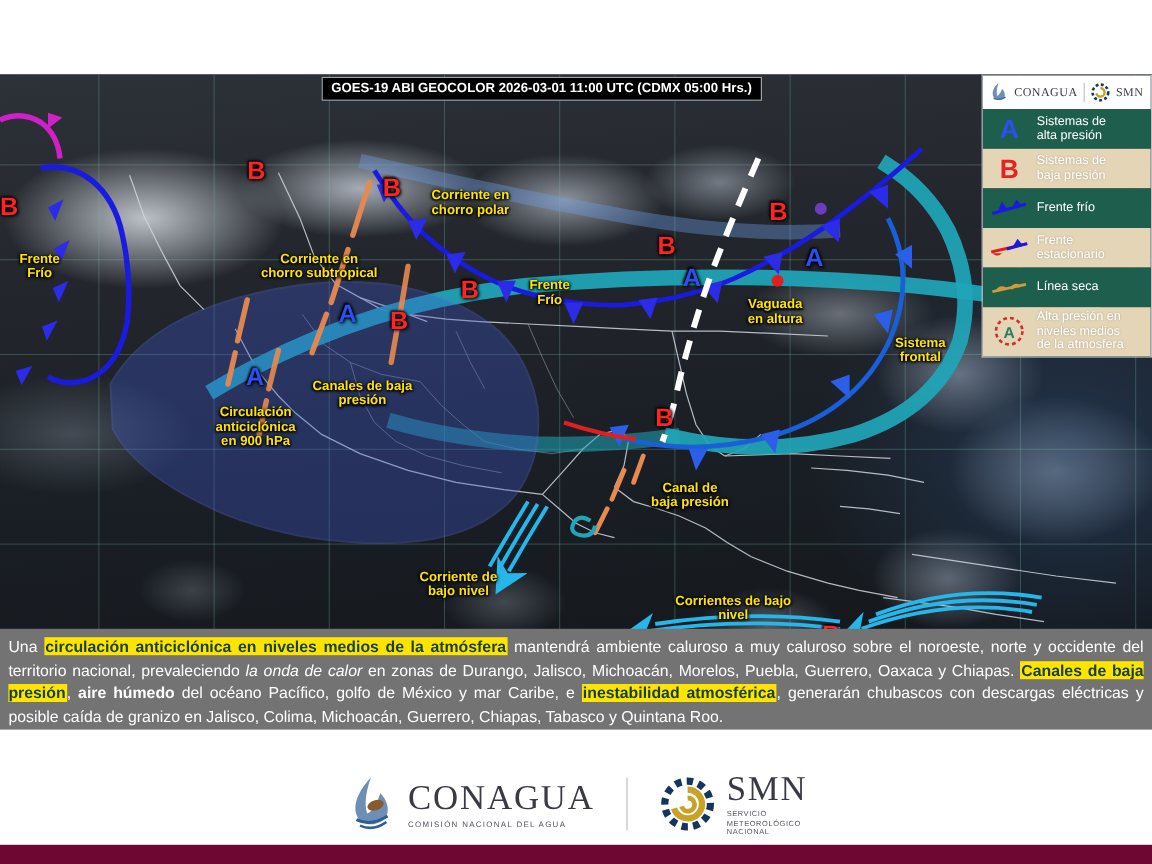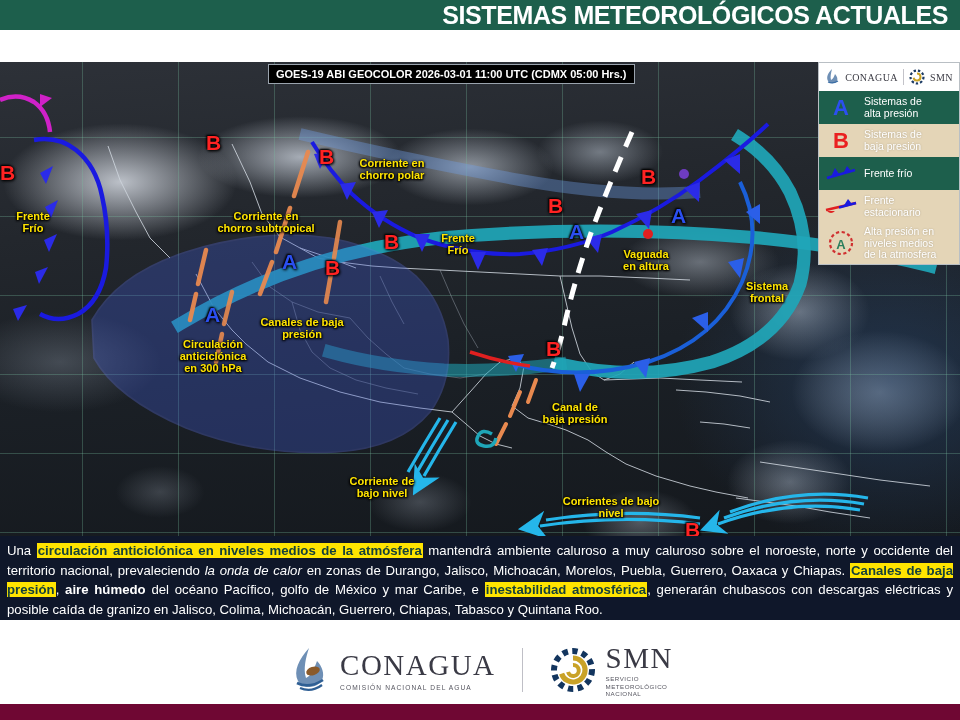--- a/index.html
+++ b/index.html
@@ -118,22 +118,22 @@
   .legend-row.dark { background: #1d5f4c; }
   .legend-row.light { background: #e4d5b7; }
   .legend-row.dark .lg-txt { color: #ffffff; }
   .legend-row.light .lg-txt { color: #ffffff; text-shadow: 0 0 2px rgba(0,0,0,.25); }
   .lg-icon { width: 34px; flex: none; display: flex; align-items: center; justify-content: center; }
   .lg-txt { font-size: 10.5px; font-weight: normal; line-height: 11.5px; }
   .lg-AB { font-size: 22px; font-weight: bold; font-family: "Liberation Sans", sans-serif; }
 
   
   .desc {
-    position: absolute; left: 0; top: 536px; width: 960px; height: 84px;
-    background: #0f172a;
+    position: absolute; left: 0; top: 524px; width: 960px; height: 84px;
+    background: #737373;
     padding: 5px 7px 0 7px;
     color: #ffffff; font-size: 13.2px; line-height: 19.5px;
     text-align: justify;
   }
   .desc b.mark { background: #ffe400; color: #16413a; font-weight: bold; padding: 0 1px; }
   .desc b.plain { font-weight: bold; }
   .desc i { font-style: italic; }
 
   
   .footer {
@@ -148,23 +148,20 @@
   .bottombar {
     position: absolute; left: 0; top: 704px; width: 960px; height: 16px;
     background: #6f0733;
   }
 </style>
 </head>
 <body>
 
 <div id="page">
 
-  <div class="hdr-main">
-    <div class="hdr-title">SISTEMAS METEOROLÓGICOS ACTUALES</div>
-  </div>
 
   <div class="map">
     <div class="sat-base"></div>
     <div class="sat-ocean"></div>
     <div class="grid"></div>
 
     <svg class="svgmap" viewBox="0 0 960 474">
       <defs>
         <marker id="arrowCyan" markerWidth="9" markerHeight="9" refX="2" refY="4.5" orient="auto">
           <path d="M0,0 L9,4.5 L0,9 L2.6,4.5 Z" fill="#25b6ea"></path>
@@ -314,21 +311,21 @@
     <div class="mlabel" style="left: 348px; top: 95px; width: 88px; color: rgb(255, 228, 0);">Corriente en
 chorro polar</div>
     <div class="mlabel" style="left: 434px; top: 170px; width: 48px; color: rgb(255, 228, 0);">Frente
 Frío</div>
     <div class="mlabel" style="left: 613px; top: 186px; width: 66px; color: rgb(255, 228, 0);">Vaguada
 en altura</div>
     <div class="mlabel" style="left: 740px; top: 218px; width: 54px; color: rgb(255, 228, 0);">Sistema
 frontal</div>
     <div class="mlabel" style="left: 172px; top: 276px; width: 82px; color: rgb(255, 228, 0);">Circulación
 anticiclónica
-en 300 hPa</div>
+en 900 hPa</div>
     <div class="mlabel" style="left: 252px; top: 254px; width: 100px; color: rgb(255, 228, 0);">Canales de baja
 presión</div>
     <div class="mlabel" style="left: 536px; top: 339px; width: 78px; color: rgb(255, 228, 0);">Canal de
 baja presión</div>
     <div class="mlabel" style="left: 342px; top: 413px; width: 80px; color: rgb(255, 228, 0);">Corriente de
 bajo nivel</div>
     <div class="mlabel" style="left: 552px; top: 433px; width: 118px; color: rgb(255, 228, 0);">Corrientes de bajo
 nivel</div>
 
     <div class="legend">
@@ -381,20 +378,30 @@
             <path d="M1,11 L31,4" stroke="#e02020" stroke-width="2.4" fill="none"></path>
             <path d="M14,8.5 L31,4" stroke="#1a1ae0" stroke-width="2.4" fill="none"></path>
             <path d="M2,12 q4,4 8,0 z" fill="#e02020"></path>
             <polygon points="18,8 27,5 23,0" fill="#1a1ae0"></polygon>
           </svg>
         </span>
         <span class="lg-txt" style="white-space:pre-line;">Frente
 estacionario</span>
       </div>
 
+      <div class="legend-row dark">
+        <span class="lg-icon">
+          <svg width="32" height="16" viewBox="0 0 32 16">
+            <path d="M2,11 L30,5" stroke="#d49a3a" stroke-width="2.4" fill="none"></path>
+            <path d="M6,11 a4,4 0 0,1 7,-2" stroke="#d49a3a" stroke-width="2.2" fill="none"></path>
+            <path d="M18,9 a4,4 0 0,1 7,-2" stroke="#d49a3a" stroke-width="2.2" fill="none"></path>
+          </svg>
+        </span>
+        <span class="lg-txt" style="white-space:pre-line;">Línea seca</span>
+      </div>
 
       <div class="legend-row light">
         <span class="lg-icon">
           <svg width="28" height="28" viewBox="0 0 28 28">
             <circle cx="14" cy="14" r="11" fill="none" stroke="#d03030" stroke-width="2.2" stroke-dasharray="3.2 2.6"></circle>
             <text x="14" y="19.5" font-size="13" font-weight="bold" fill="#2b7f5e" text-anchor="middle" font-family="Liberation Sans, sans-serif">A</text>
           </svg>
         </span>
         <span class="lg-txt" style="white-space:pre-line;">Alta presión en
 niveles medios

